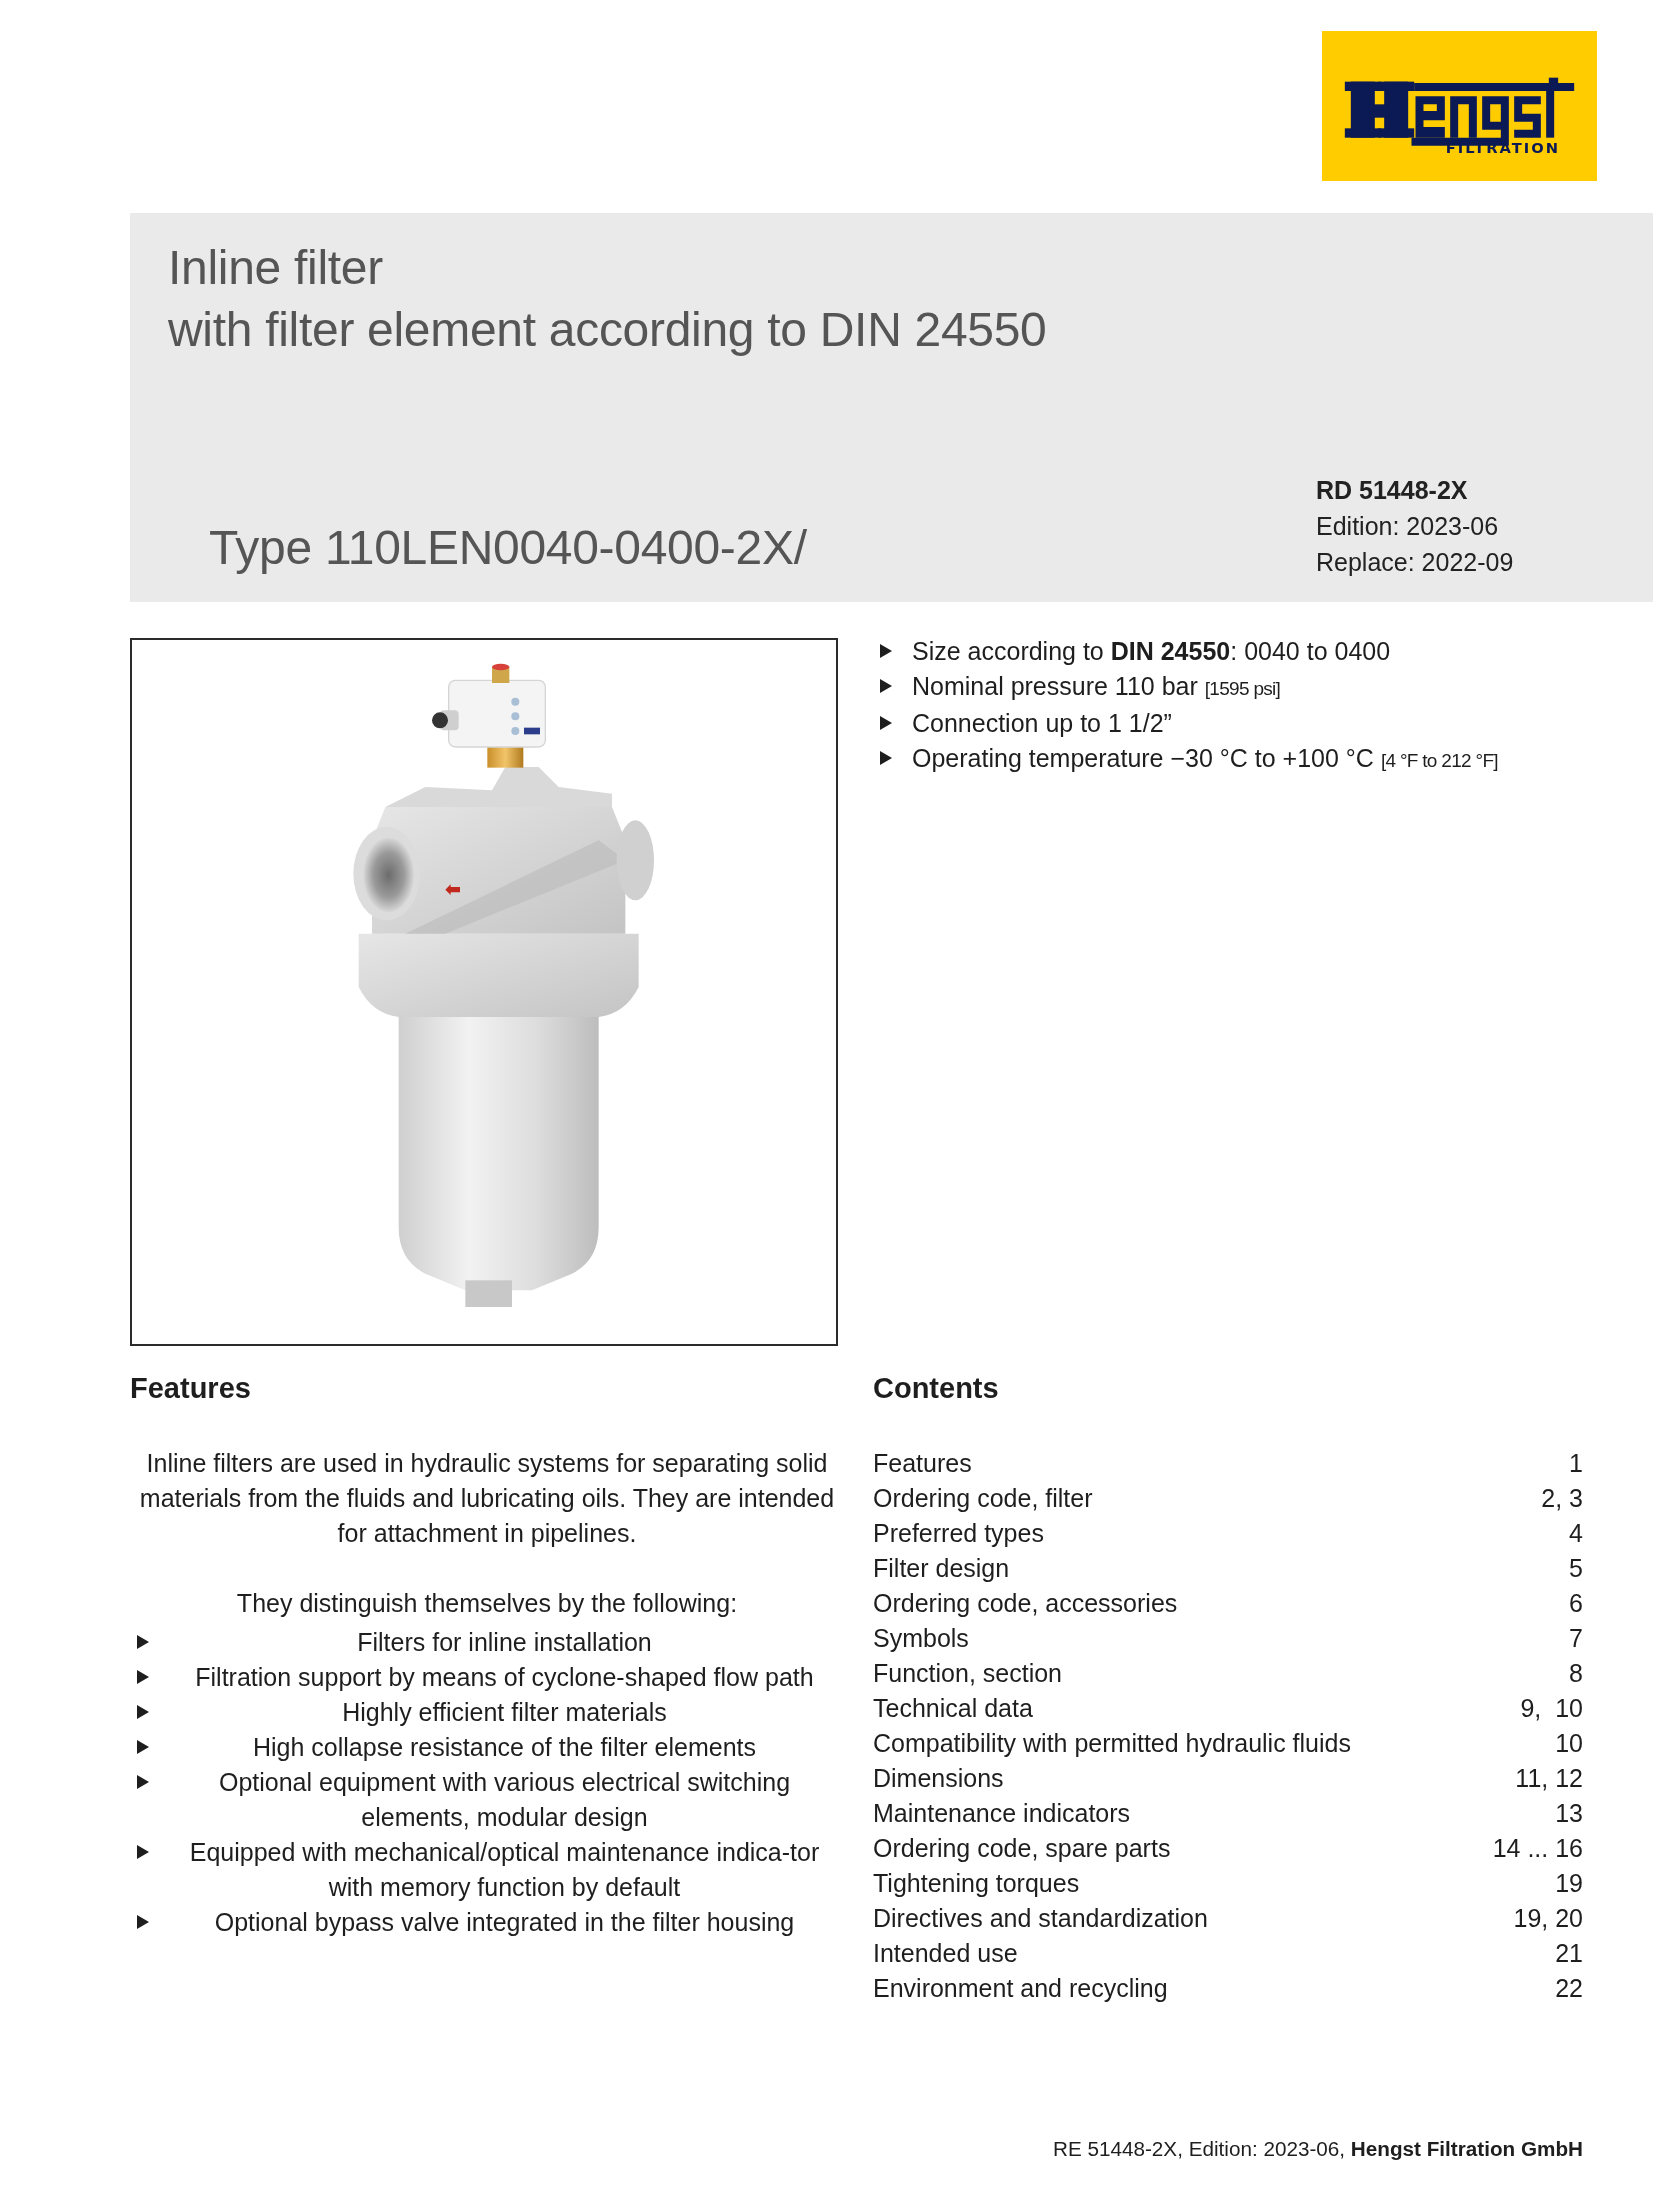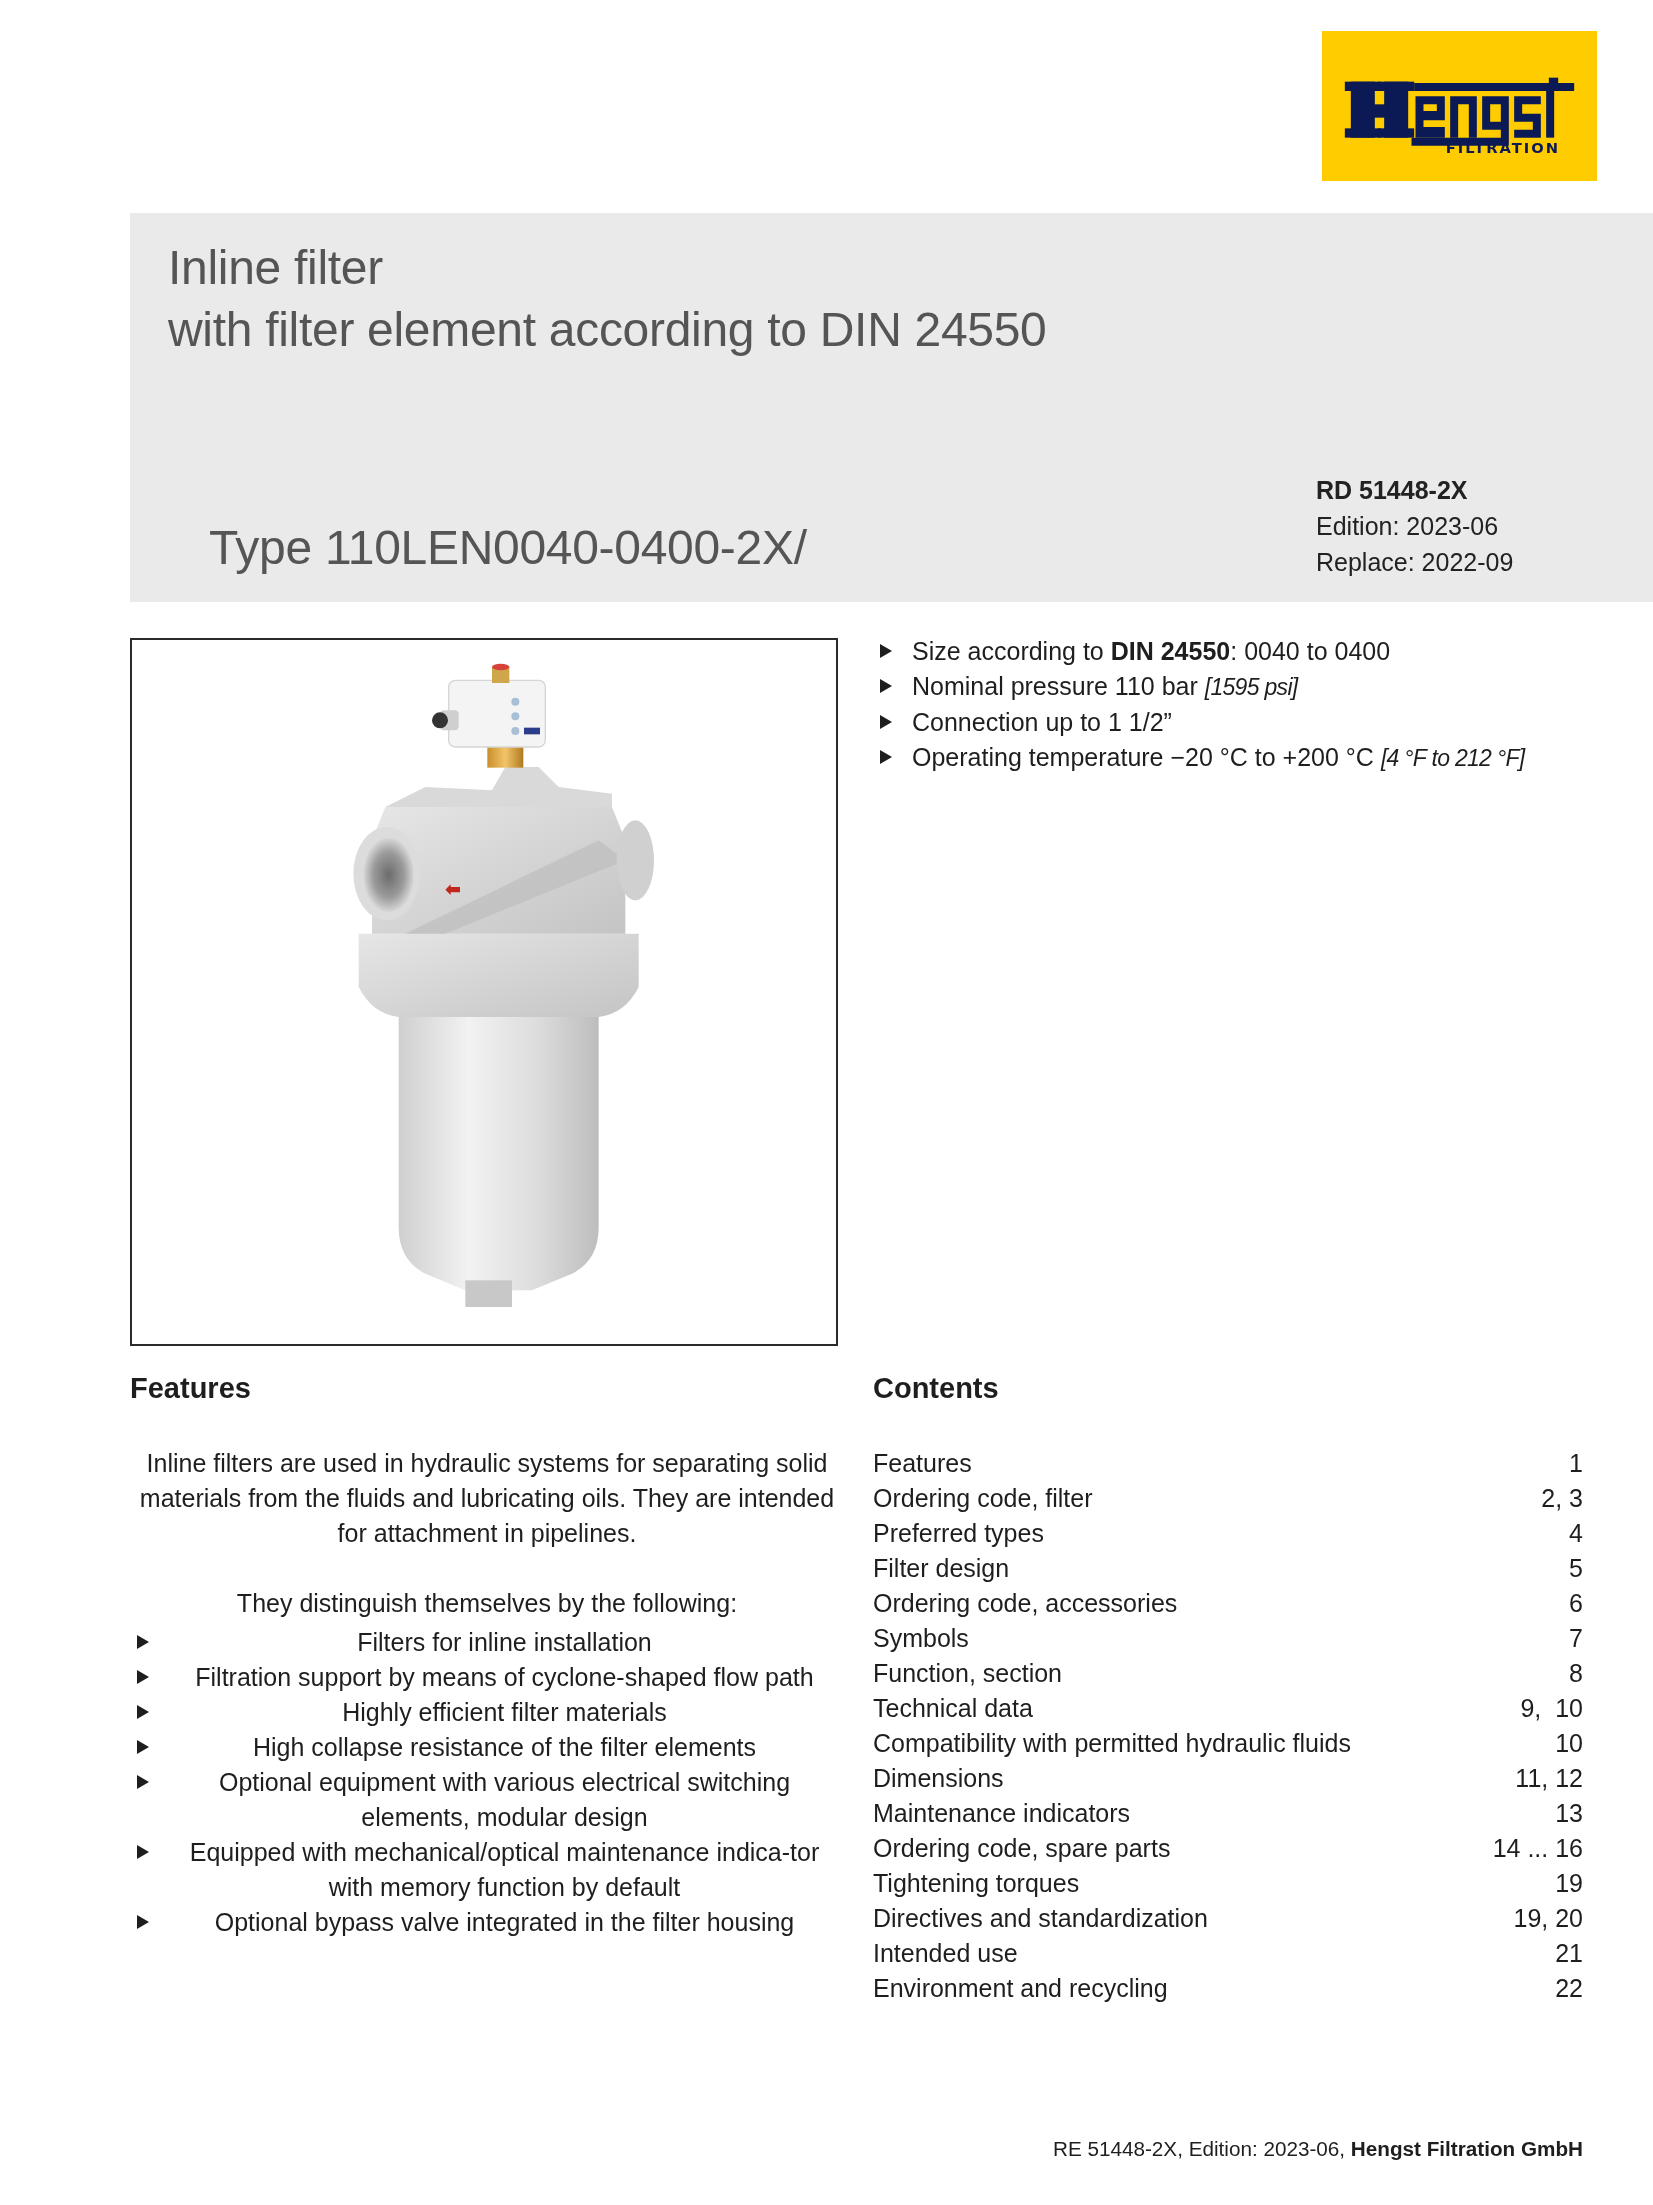--- a/index.html
+++ b/index.html
@@ -52,21 +52,21 @@
   }
   .facts li, .feat-list li {
     position: relative; padding-left: 35px; font-size: 25px; line-height: 35px;
     color: #1e1e1e; white-space: nowrap;
   }
   .tri {
     position: absolute; left: 2.7px; top: 10px; width: 0; height: 0;
     border-top: 7.3px solid transparent; border-bottom: 7.3px solid transparent;
     border-left: 12px solid #1e1e1e;
   }
-  .it { font-style: italic; font-size: 23px; letter-spacing: -0.7px; text-align: right; }
+  .it { font-size: 19px; letter-spacing: -0.7px; text-align: right; }
   .b { font-weight: bold; }
 
   
   .sec-h {
     font-size: 29px; font-weight: bold; color: #1e1e1e; white-space: nowrap;
   }
   .feat-h { left: 130px; top: 1372px; }
   .cont-h { left: 873px; top: 1372px; }
 
   
@@ -201,21 +201,21 @@
   <li>
     <span class="tri"></span>
     <span>Nominal pressure 110 bar </span><span class="it">[1595 psi]</span>
   </li>
   <li>
     <span class="tri"></span>
     <span>Connection up to 1 1/2”</span>
   </li>
   <li>
     <span class="tri"></span>
-    <span>Operating temperature −20 °C to +200 °C </span><span class="it">[4 °F to 212 °F]</span>
+    <span>Operating temperature −30 °C to +100 °C </span><span class="it">[4 °F to 212 °F]</span>
   </li>
 </ul>
 
 <div class="abs sec-h feat-h">Features</div>
 <div class="abs sec-h cont-h">Contents</div>
 
 <div class="abs feat-body">
   <p>Inline filters are used in hydraulic systems for separating solid materials from the fluids and lubricating oils. They are intended for attachment in pipelines.</p>
   <div class="gap"></div>
   <p>They distinguish themselves by the following:</p>

